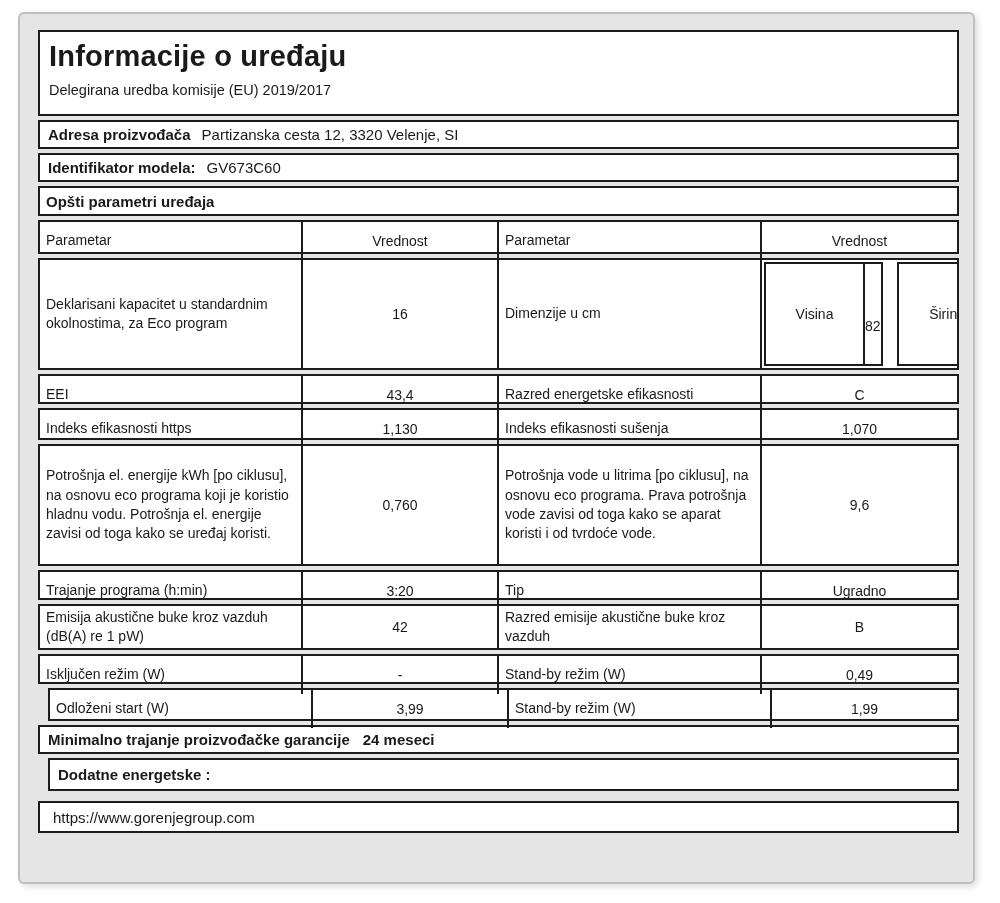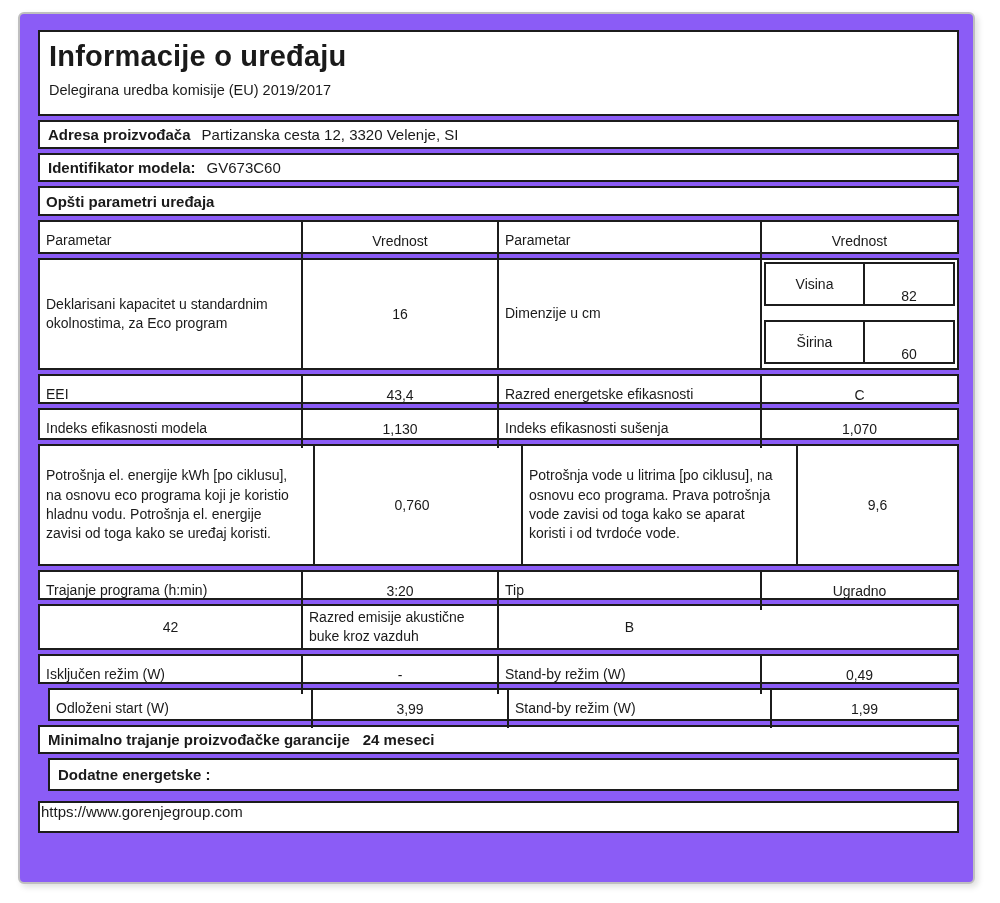--- a/index.html
+++ b/index.html
@@ -9,71 +9,71 @@
     font-family: "Liberation Sans", "DejaVu Sans", sans-serif;
     color: #1a1a1a;
     overflow: hidden;
   }
   .frame {
     margin: 12px 25px 19px 18px;
     width: 957px; height: 872px;
     border: 2px solid #bfbfbf;
     border-radius: 6px;
     box-shadow: 3px 3px 6px rgba(0,0,0,0.13);
-    background: #8b5cf6;
+    background: #e5e5e5;
     padding: 16px 14px 10px 18px;
   }
   .doc { width: 921px; }
   .box {
     border: 2px solid #1c1c1c;
     margin-bottom: 4px;
     background: #fff;
   }
   
   .title-box { padding: 8px 10px 9px 9px; height: 86px; }
   .title { font-size: 29px; font-weight: bold; letter-spacing: 0.2px; line-height: 1.15; }
   .subtitle { font-size: 14.5px; margin-top: 9px; }
   
   .info-row { display: flex; align-items: center; padding: 0 8px; }
   .blabel { font-weight: bold; font-size: 15px; }
   .ivalue { font-size: 15px; margin-left: 11px; }
   .wval { margin-left: 13px; }
   .h29 { height: 29px; } .h30 { height: 30px; } .h32 { height: 32px; }
   .h33 { height: 33px; margin-left: 10px; } .h34 { height: 34px; } .h46 { height: 46px; }
-  .h112 { height: 112px; } .h122 { height: 122px; gap: 12px; }
+  .h112 { height: 112px; } .h122 { height: 122px; }
   .section-row { display: flex; align-items: center; padding: 0 6px; }
   
   .grid { display: grid; grid-template-columns: 261px 196px 263px 1fr; }
   .grid > div { border-left: 2px solid #1c1c1c; overflow: hidden; }
   .grid > div:first-child { border-left: none; }
   .cell-p {
     display: flex; align-items: center;
     padding: 19px 6px; font-size: 14px; line-height: 1.38;
   }
   .cell-v {
     display: flex; align-items: center; justify-content: center;
     text-align: center; padding: 10px 4px; font-size: 14px;
   }
   
   .dims {
-    display: flex; flex-direction: column;
+    display: flex; flex-direction: row;
     padding: 2px 2px; gap: 14px; border-left: 2px solid #1c1c1c;
   }
   .dim { flex: 1; display: flex; border: 2px solid #1c1c1c; }
   .dim-label {
     width: 99px; border-right: 2px solid #1c1c1c;
     display: flex; align-items: center; justify-content: center;
     font-size: 14px;
   }
   .dim-value {
     flex: 1; display: flex; align-items: center; justify-content: center;
     font-size: 14px;
     margin-top: 24px;
   }
-  .url-row { display: flex; align-items: flex-start; padding: 0 1px; margin-top: 10px; }
+  .url-row { display: flex; align-items: center; padding: 0 13px; margin-top: 10px; }
   .url-text { font-size: 15px; }
 </style>
 </head>
 <body>
 
 <div class="frame">
   <div class="doc">
 
     <div class="box title-box">
       <div class="title">Informacije o uređaju</div>
@@ -123,41 +123,42 @@
     </div>
 
     <div class="box grid h30">
       <div class="cell-p">EEI</div>
       <div class="cell-v">43,4</div>
       <div class="cell-p">Razred energetske efikasnosti</div>
       <div class="cell-v">C</div>
     </div>
 
     <div class="box grid h32">
-      <div class="cell-p">Indeks efikasnosti modela</div>
+      <div class="cell-p">Indeks efikasnosti https</div>
       <div class="cell-v">1,130</div>
       <div class="cell-p">Indeks efikasnosti sušenja</div>
       <div class="cell-v">1,070</div>
     </div>
 
     <div class="box grid h122">
       <div class="cell-p">Potrošnja el. energije kWh [po ciklusu], na osnovu eco programa koji je koristio hladnu vodu. Potrošnja el. energije zavisi od toga kako se uređaj koristi.</div>
       <div class="cell-v">0,760</div>
       <div class="cell-p">Potrošnja vode u litrima [po ciklusu], na osnovu eco programa. Prava potrošnja vode zavisi od toga kako se aparat koristi i od tvrdoće vode.</div>
       <div class="cell-v">9,6</div>
     </div>
 
     <div class="box grid h30">
       <div class="cell-p">Trajanje programa (h:min)</div>
       <div class="cell-v">3:20</div>
       <div class="cell-p">Tip</div>
       <div class="cell-v">Ugradno</div>
     </div>
 
     <div class="box grid h46">
+      <div class="cell-p">Emisija akustične buke kroz vazduh (dB(A) re 1 pW)</div>
       <div class="cell-v">42</div>
       <div class="cell-p">Razred emisije akustične buke kroz vazduh</div>
       <div class="cell-v">B</div>
     </div>
 
     <div class="box grid h30">
       <div class="cell-p">Isključen režim (W)</div>
       <div class="cell-v">-</div>
       <div class="cell-p">Stand-by režim (W)</div>
       <div class="cell-v">0,49</div>

